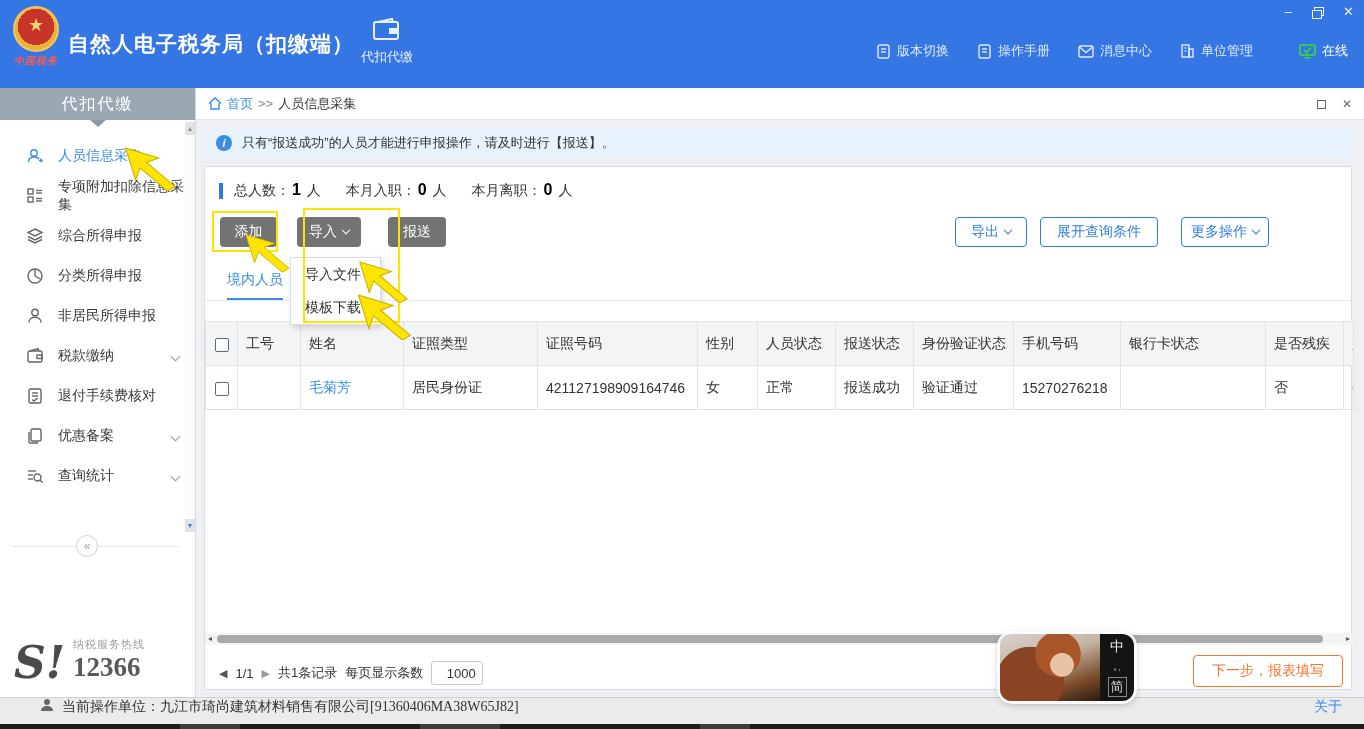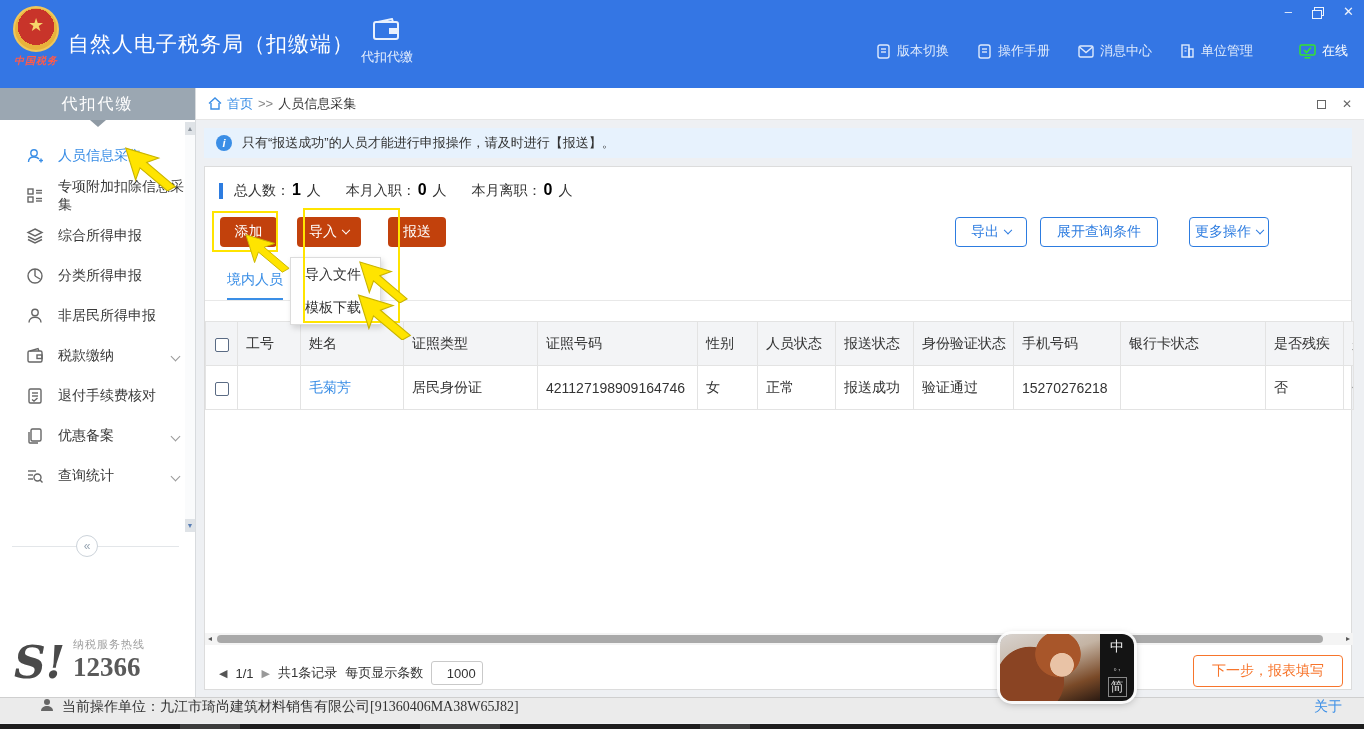--- a/index.html
+++ b/index.html
@@ -9,21 +9,21 @@
 
   
   .header { position:absolute; left:0; top:0; width:1364px; height:88px; background:#3476e4; }
   .logo { position:absolute; left:10px; top:6px; width:52px; height:74px; text-align:center; }
   .logo-emblem { width:46px; height:46px; margin:0 auto; border-radius:50%;
     background:radial-gradient(circle at 50% 45%, #c8342a 0 58%, #e8b23c 58% 74%, #b2252彼 0);
     background:radial-gradient(circle at 50% 45%, #c8342a 0 58%, #e8b23c 58% 78%, #a82a20 78%);
     border:2px solid #f0c75a; position:relative; }
   .logo-emblem .star { position:absolute; left:0; right:0; top:8px; color:#f6d56a; font-size:18px; line-height:18px; }
   .logo-text { font-size:10px; font-weight:bold; color:#ff5a4a; letter-spacing:1px; margin-top:2px; font-style:italic; }
-  .app-title { position:absolute; left:68px; top:30px; color:#fff; font-size:21px; font-weight:normal; letter-spacing:1px; }
+  .app-title { position:absolute; left:68px; top:30px; color:#fff; font-size:21px; font-weight:bold; letter-spacing:1px; }
   .header-tab { position:absolute; left:352px; top:18px; width:70px; text-align:center; color:#e8f0fd; font-size:13px; }
   .header-tab svg { display:block; margin:0 auto 6px; }
   .header-menu { position:absolute; right:16px; top:42px; display:flex; align-items:center; gap:28px; color:#dfeafc; font-size:13px; }
   .hm-item { display:flex; align-items:center; gap:6px; cursor:pointer; }
   .hm-item.online { margin-left:18px; color:#fff; }
   .win-controls { position:absolute; right:10px; top:4px; display:flex; gap:20px; color:#eef3fc; font-size:13px; align-items:center; }
   .win-restore { width:11px; height:10px; position:relative; }
   .win-restore:before { content:""; position:absolute; left:2px; top:0; width:8px; height:7px; border:1px solid #eef3fc; }
   .win-restore:after { content:""; position:absolute; left:0; top:3px; width:8px; height:7px; border:1px solid #eef3fc; background:#3476e4; }
 
@@ -58,21 +58,21 @@
   .banner { position:absolute; left:8px; top:40px; width:1148px; height:30px; background:#e7f2fd; display:flex; align-items:center; gap:10px; padding-left:12px; font-size:13px; color:#333; }
   .info-icon { width:16px; height:16px; border-radius:50%; background:#3a8ee6; color:#fff; font-size:11px; font-weight:bold; text-align:center; line-height:16px; font-style:italic; }
 
   .panel { position:absolute; left:8px; top:78px; width:1148px; height:524px; background:#fff; border:1px solid #dcdcdc; }
   .stats { position:absolute; left:14px; top:14px; display:flex; align-items:center; gap:7px; font-size:14px; }
   .stats .bar { width:4px; height:16px; background:#2d7ce0; margin-right:4px; }
   .stats b { font-size:16px; color:#000; margin:0 2px; }
   .stats .grp { margin-right:18px; }
 
   .btnrow { position:absolute; left:0; right:0; top:50px; height:30px; }
-  .btn-primary { position:absolute; height:30px; background:#c2410c; color:#fff; border:none; border-radius:4px; font-size:14px; cursor:pointer; font-family:inherit; }
+  .btn-primary { position:absolute; height:30px; background:#737373; color:#fff; border:none; border-radius:4px; font-size:14px; cursor:pointer; font-family:inherit; }
   .btn-outline { position:absolute; height:30px; background:#fff; color:#2d7ce0; border:1px solid #2d7ce0; border-radius:4px; font-size:14px; cursor:pointer; font-family:inherit; }
   .chev-b { display:inline-block; width:6px; height:6px; border-right:1.4px solid; border-bottom:1.4px solid; transform:rotate(45deg) translate(-2px,-2px); margin-left:6px; }
 
   .tabrow { position:absolute; left:0; top:100px; width:100%; border-bottom:1px solid #e8e8e8; height:34px; }
   .tab-item { position:absolute; left:22px; top:4px; color:#3a8ee6; font-size:14px; padding-bottom:9px; border-bottom:2px solid #3a8ee6; cursor:pointer; }
 
   table.grid { position:absolute; left:0; top:154px; width:1148px; border-collapse:collapse; table-layout:fixed; font-size:14px; }
   .grid th, .grid td { border:1px solid #e3e3e3; height:44px; padding:0 8px; text-align:left; font-weight:normal; white-space:nowrap; overflow:hidden; }
   .grid thead th { background:#f3f4f6; color:#333; }
   .grid .ck { text-align:center; padding:0; }
@@ -318,21 +318,21 @@
         <span class="grp"><span>本月入职：</span><b>0</b> <span>人</span></span>
         <span class="grp"><span>本月离职：</span><b>0</b> <span>人</span></span>
       </div>
 
       <div class="btnrow">
         <button class="btn-primary" style="left:15px; width:57px;">添加</button>
         <button class="btn-primary" style="left:92px; width:64px;"><span>导入</span><span class="chev-b"></span></button>
         <button class="btn-primary" style="left:183px; width:58px;">报送</button>
         <button class="btn-outline" style="right:324px; width:72px;"><span>导出</span><span class="chev-b"></span></button>
         <button class="btn-outline" style="right:193px; width:118px;">展开查询条件</button>
-        <button class="btn-outline" style="right:82px; width:80px;"><span>更多操作</span><span class="chev-b"></span></button>
+        <button class="btn-outline" style="right:82px; width:88px;"><span>更多操作</span><span class="chev-b"></span></button>
       </div>
 
       <div class="tabrow">
         <span class="tab-item">境内人员</span>
       </div>
 
       <table class="grid">
         <colgroup>
           <col style="width:32px">
             <col style="width:63px">

